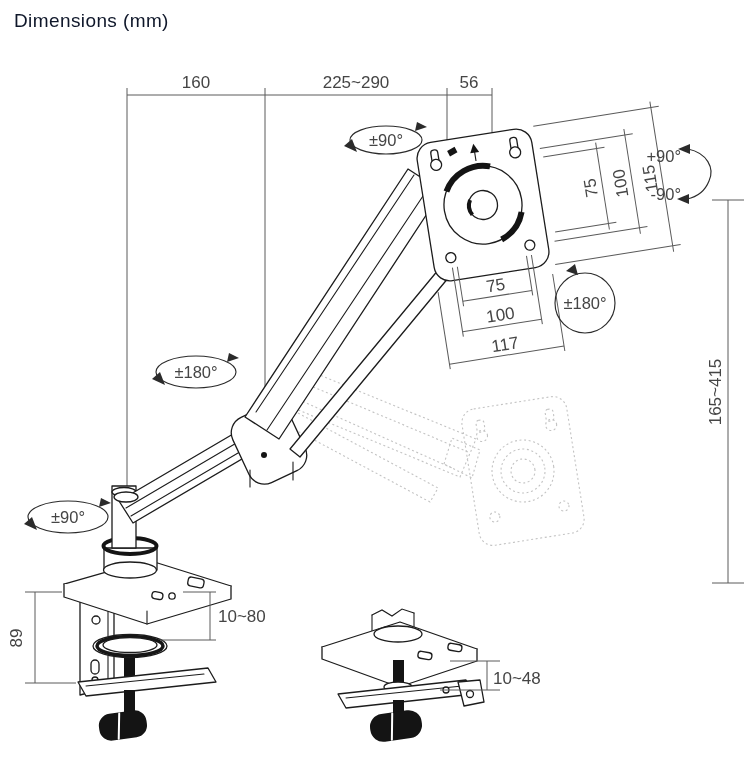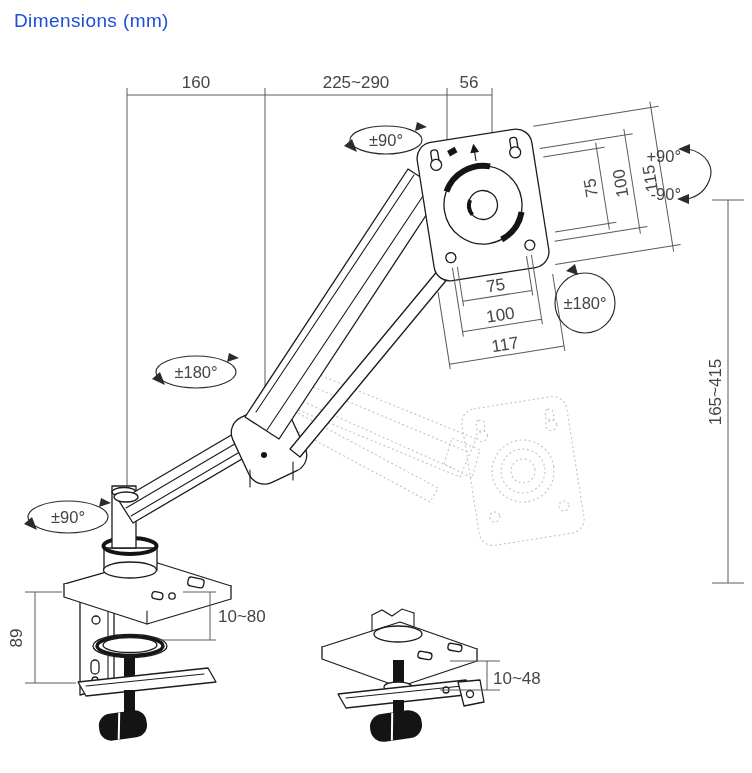--- a/index.html
+++ b/index.html
@@ -1,18 +1,18 @@
 <!DOCTYPE html>
 <html><head>
 <meta charset="utf-8">
 <style>
   html,body{margin:0;padding:0;background:#fff;}
   .canvas{position:relative;width:752px;height:773px;background:#ffffff;overflow:hidden;
           font-family:"Liberation Sans",sans-serif;}
-  .title{position:absolute;top:10px;left:14px;font-size:19px;letter-spacing:.4px;color:#1d4ed8;}
+  .title{position:absolute;top:10px;left:14px;font-size:19px;letter-spacing:.4px;color:#0f172a;}
   svg{position:absolute;left:0;top:0;}
   svg text{font-family:"Liberation Sans",sans-serif;font-size:17px;fill:#454545;}
   svg text.rt{font-size:16.5px;}
   .d  {stroke:#1c1c1c;stroke-width:1.3;fill:#ffffff;stroke-linejoin:round;stroke-linecap:round;}
   .dl {stroke:#1c1c1c;stroke-width:1.1;fill:none;stroke-linecap:round;}
   .k  {fill:#141414;stroke:none;}
   .dim{stroke:#5a5a5a;stroke-width:1;fill:none;}
   .ghost{stroke:#c3c3c3;stroke-width:1.1;fill:none;stroke-dasharray:2 2.6;}
   .ann{stroke:#2b2b2b;stroke-width:1.15;fill:none;}
   .ah {fill:#2b2b2b;stroke:none;}

